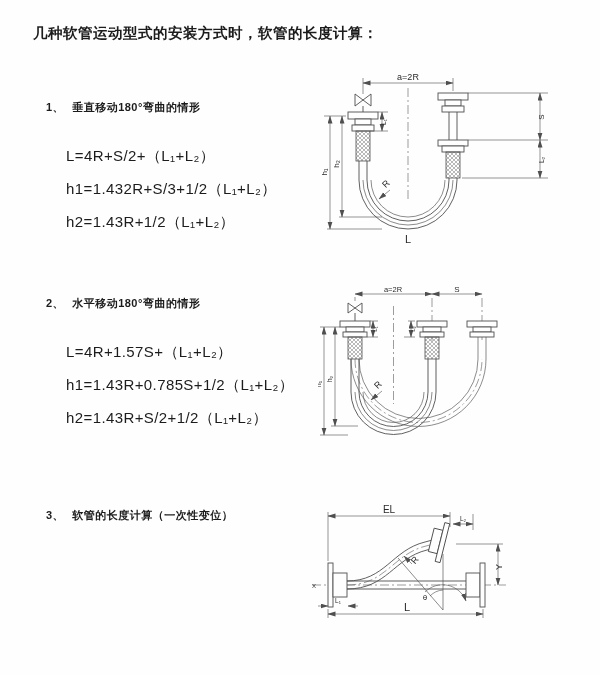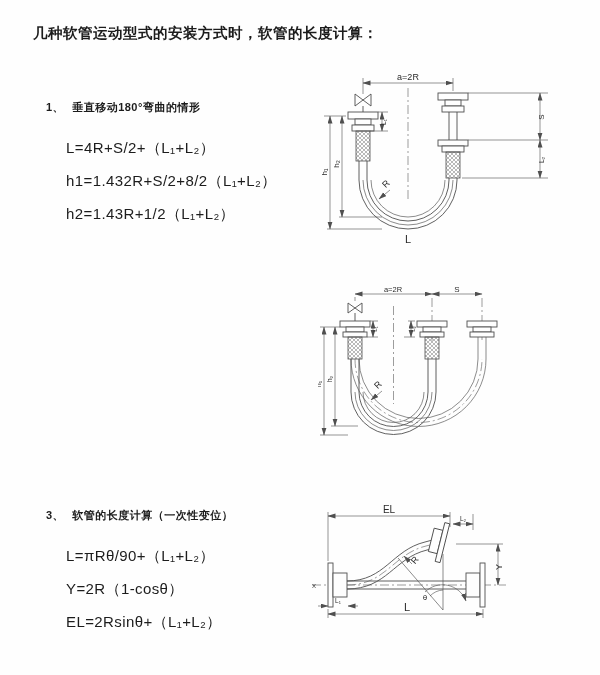--- a/index.html
+++ b/index.html
@@ -2,21 +2,21 @@
 <html><head>
 <meta charset="utf-8">
 <style>
   html,body{margin:0;padding:0;background:#ffffff;}
   .page{position:relative;width:600px;height:675px;background:#fefefe;overflow:hidden;
         font-family:"Liberation Sans","DejaVu Sans",sans-serif;color:#1c1c1c;}
   .title{position:absolute;left:33px;top:24px;font-size:14.5px;font-weight:700;letter-spacing:0.5px;}
   .section{position:absolute;left:46px;width:300px;}
   .sec-head{font-size:11px;font-weight:700;letter-spacing:0.5px;}
   .sec-head .num{margin-right:8px;}
-  .formulas{margin:16px 0 0 20px;padding:0;list-style:none;}
+  .formulas{margin:24px 0 0 20px;padding:0;list-style:none;}
   .formulas li{font-size:15px;line-height:33px;letter-spacing:0.4px;white-space:nowrap;}
   .diagram{position:absolute;}
   
   .ln{stroke:#4f4f4f;stroke-width:0.9;fill:none;}
   .fl{stroke:#4f4f4f;stroke-width:0.9;fill:#fefefe;}
   .thin{stroke:#5a5a5a;stroke-width:0.7;fill:none;}
   .dim{stroke:#4f4f4f;stroke-width:0.6;fill:none;}
   .cl{stroke:#5a5a5a;stroke-width:0.6;fill:none;stroke-dasharray:9 3 2 3;}
   .lbl{fill:#2a2a2a;font-family:"Liberation Sans","DejaVu Sans",sans-serif;}
 </style>
@@ -26,35 +26,40 @@
 <div class="page">
 
   <div class="title">几种软管运动型式的安装方式时，软管的长度计算：</div>
 
   <div class="section" style="top:100px;">
     <div class="sec-head">
       <span class="num">1、</span><span>垂直移动180°弯曲的情形</span>
     </div>
     <ul class="formulas">
       <li>L=4R+S/2+（L₁+L₂）</li>
-      <li>h1=1.432R+S/2+8/2（L₁+L₂）</li>
+      <li>h1=1.432R+S/3+1/2（L₁+L₂）</li>
       <li>h2=1.43R+1/2（L₁+L₂）</li>
     </ul>
   </div>
 
+  <div class="section" style="top:296px;">
+    <div class="sec-head">
+      <span class="num">2、</span><span>水平移动180°弯曲的情形</span>
+    </div>
+    <ul class="formulas">
+      <li>L=4R+1.57S+（L₁+L₂）</li>
+      <li>h1=1.43R+0.785S+1/2（L₁+L₂）</li>
+      <li>h2=1.43R+S/2+1/2（L₁+L₂）</li>
+    </ul>
+  </div>
 
   <div class="section" style="top:508px;">
     <div class="sec-head">
       <span class="num">3、</span><span>软管的长度计算（一次性变位）</span>
     </div>
-    <ul class="formulas">
-      <li>L=πRθ/90+（L₁+L₂）</li>
-      <li>Y=2R（1-cosθ）</li>
-      <li>EL=2Rsinθ+（L₁+L₂）</li>
-    </ul>
   </div>
 
   <svg class="diagram" style="left:322px;top:64px;" width="232" height="184" viewBox="0 0 232 184">
     <defs>
       <marker id="arrA" markerWidth="8" markerHeight="6" refX="7.5" refY="2.5" orient="auto-start-reverse" markerUnits="userSpaceOnUse">
         <path d="M0,0 L8,2.5 L0,5 z" fill="#4f4f4f"></path>
       </marker>
       <pattern id="braidA" width="4" height="4" patternUnits="userSpaceOnUse">
         <path d="M0,4 L4,0 M0,0 L4,4" stroke="#8a8a8a" stroke-width="0.6"></path>
       </pattern>

